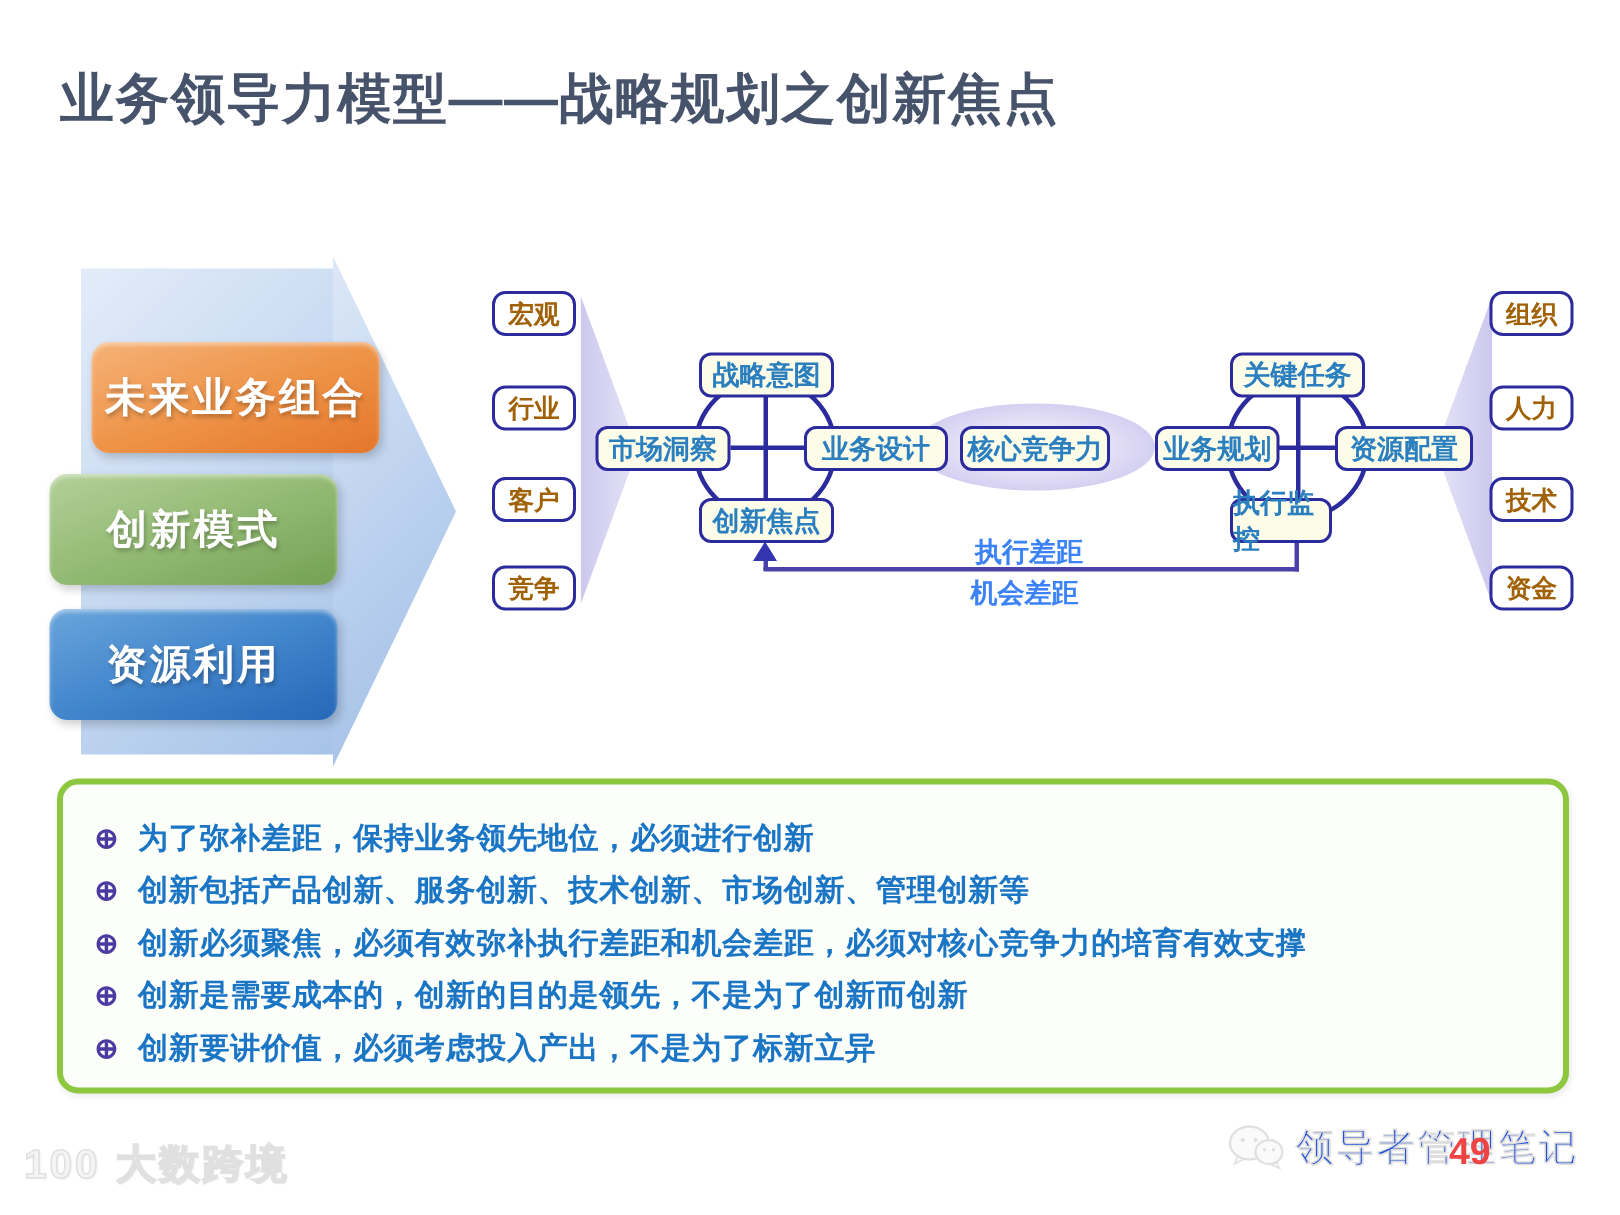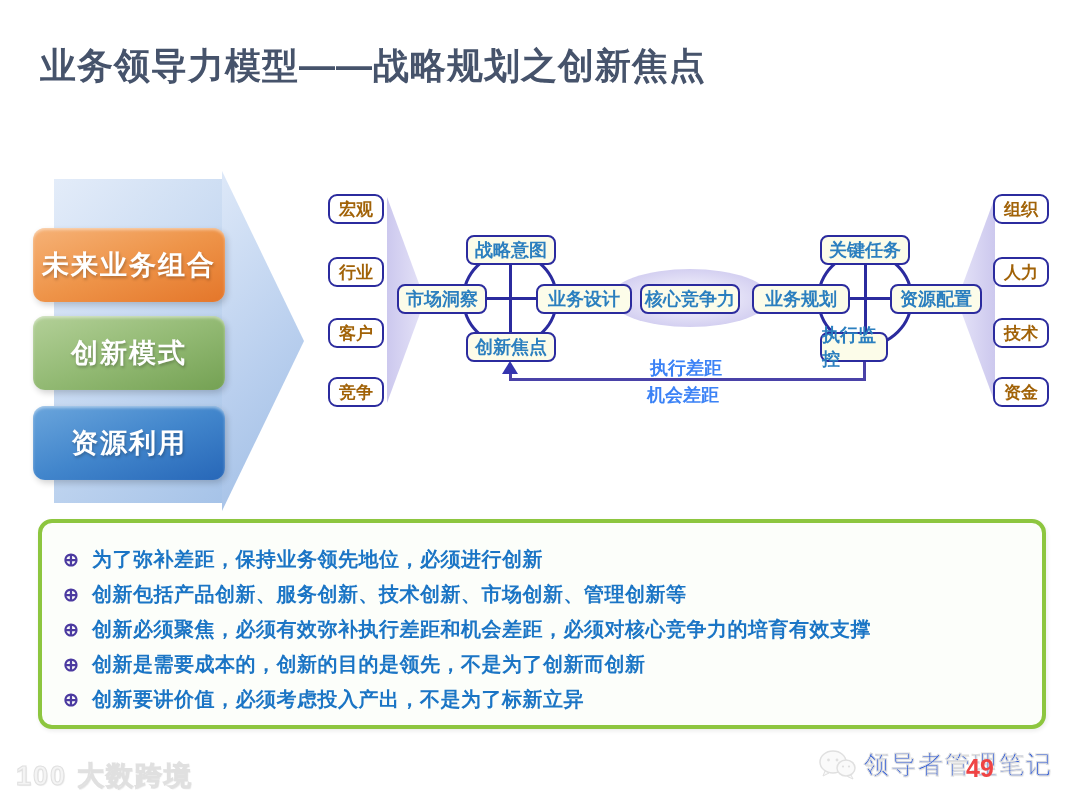--- a/index.html
+++ b/index.html
@@ -15,21 +15,21 @@
                 background:linear-gradient(135deg,#e3ecf9 0%,#c2d6f0 55%,#a6c3e8 100%); }
   .arrow-head { position:absolute; left:222px; top:171px; width:82px; height:340px;
                 background:linear-gradient(135deg,#dde8f8 0%,#b9cfee 55%,#9dbce4 100%);
                 clip-path:polygon(0 0,100% 50%,0 100%); }
 
   .side-box { position:absolute; left:33px; width:192px; height:74px; border-radius:12px;
               display:flex; align-items:center; justify-content:center;
               color:#fff; font-size:27px; font-weight:bold; letter-spacing:2px;
               text-shadow:1px 2px 3px rgba(0,0,0,0.25);
               box-shadow:2px 3px 6px rgba(0,0,0,0.18), inset 0 2px 3px rgba(255,255,255,0.45); }
-  .box-orange { top:228px; background:linear-gradient(160deg,#f6b277 0%,#ee9449 50%,#e4762a 100%); }
+  .box-orange { top:228px; background:linear-gradient(160deg,#f6b277 0%,#ee9449 50%,#e4762a 100%);margin-left:28px; }
   .box-green  { top:316px; background:linear-gradient(160deg,#b3d098 0%,#93ba74 50%,#74a153 100%); }
   .box-blue   { top:406px; background:linear-gradient(160deg,#6aa5dc 0%,#4286cc 50%,#2767b8 100%); }
 
   
   .io-box { position:absolute; width:56px; height:30px; background:#ffffff;
             border:2.5px solid #2B2B9E; border-radius:9px;
             display:flex; align-items:center; justify-content:center;
             font-size:17px; font-weight:bold; color:#a16207; z-index:3; }
   .node { position:absolute; height:30px; background:#FCFCE9;
           border:2.5px solid #2B2B9E; border-radius:8px;
@@ -112,21 +112,21 @@
   <div class="node" style="left:397px; top:284px; width:90px;">市场洞察</div>
   <div class="node" style="left:536px; top:284px; width:96px;">业务设计</div>
   <div class="node" style="left:466px; top:332px; width:90px;text-align:right;">创新焦点</div>
 
   <div class="node" style="left:640px; top:284px; width:100px;">核心竞争力</div>
 
   <div class="circle" style="left:817px; top:251px;"></div>
   <div class="conn" style="left:864px; top:264px; width:3px; height:69px;"></div>
   <div class="conn" style="left:841px; top:297px; width:51px; height:3px;"></div>
   <div class="node" style="left:820px; top:235px; width:90px;">关键任务</div>
-  <div class="node" style="left:752px; top:284px; width:98px;text-align:right;">业务规划</div>
+  <div class="node" style="left:770px; top:284px; width:83px;text-align:right;">业务规划</div>
   <div class="node" style="left:890px; top:284px; width:92px;">资源配置</div>
   <div class="node" style="left:820px; top:332px; width:68px;">执行监控</div>
 
   <div class="io-box" style="left:993px; top:194px;">组织</div>
   <div class="io-box" style="left:993px; top:257px;">人力</div>
   <div class="io-box" style="left:993px; top:318px;">技术</div>
   <div class="io-box" style="left:993px; top:377px;">资金</div>
 
   <div class="fb" style="left:863px; top:362px; width:3px; height:19px;"></div>
   <div class="fb" style="left:509px; top:378px; width:357px; height:3px;"></div>

